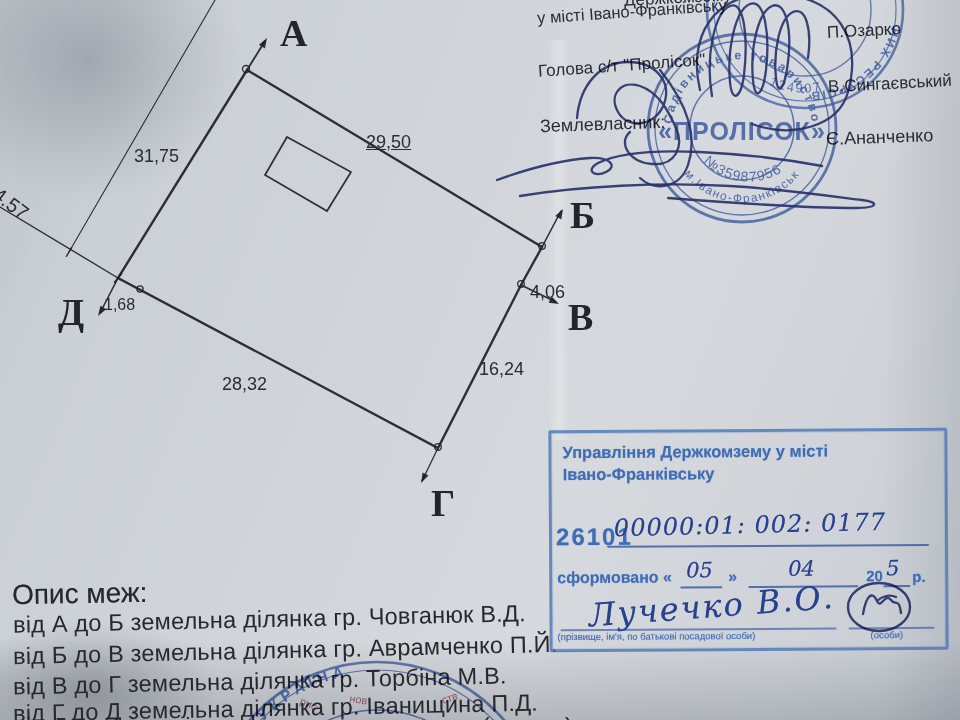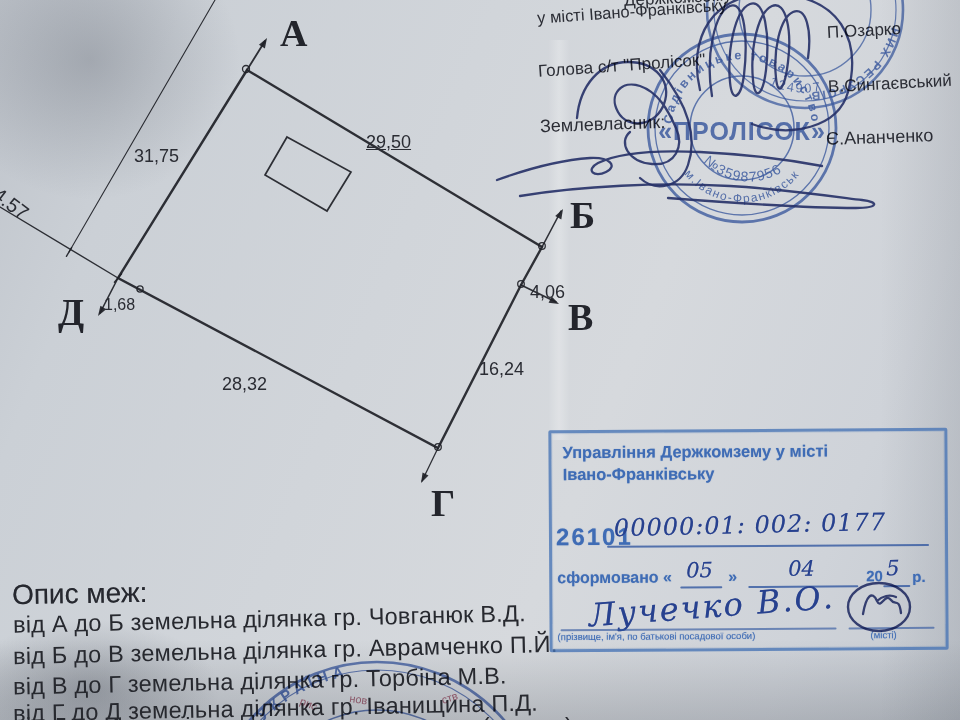--- a/index.html
+++ b/index.html
@@ -110,21 +110,21 @@
     <span class="abs hw" style="left:334px;top:125px;font-size:21px;">5</span>
     <span class="abs stampblue" style="left:360px;top:137px;font-size:15px;">р.</span>
     <div class="blueline" style="left:128px;top:154px;width:42px;"></div>
     <div class="blueline" style="left:196px;top:154px;width:110px;"></div>
     <div class="blueline" style="left:331px;top:154px;width:27px;"></div>
 
     <span class="abs hw" style="left:36px;top:156px;font-size:32px;transform:rotate(-4deg);letter-spacing:2px;">Лучечко В.О.</span>
     <div class="blueline" style="left:8px;top:196px;width:276px;opacity:.8;"></div>
     <div class="blueline" style="left:296px;top:196px;width:86px;opacity:.8;"></div>
     <span class="abs stampblue" style="left:5px;top:199px;font-size:9.5px;font-weight:normal;">(прізвище, ім'я, по батькові посадової особи)</span>
-    <span class="abs stampblue" style="left:318px;top:199px;font-size:9.5px;font-weight:normal;">(місті)</span>
+    <span class="abs stampblue" style="left:318px;top:199px;font-size:9.5px;font-weight:normal;">(особи)</span>
   </div>
 
   <svg class="multiply" width="960" height="720" viewBox="0 0 960 720">
 
     <g transform="translate(742,128)" stroke="#4a6cb8" fill="none" stroke-opacity=".8">
       <circle r="94" stroke-width="2.8"></circle>
       <circle r="87" stroke-width="1.3"></circle>
       <circle r="52" stroke-width="1.5"></circle>
       <path id="ringTop" d="M -68,18 A 70 70 0 1 1 68,18" stroke="none"></path>
       <path id="ringBottom" d="M -62,40 A 73 73 0 0 0 62,40" stroke="none"></path>

